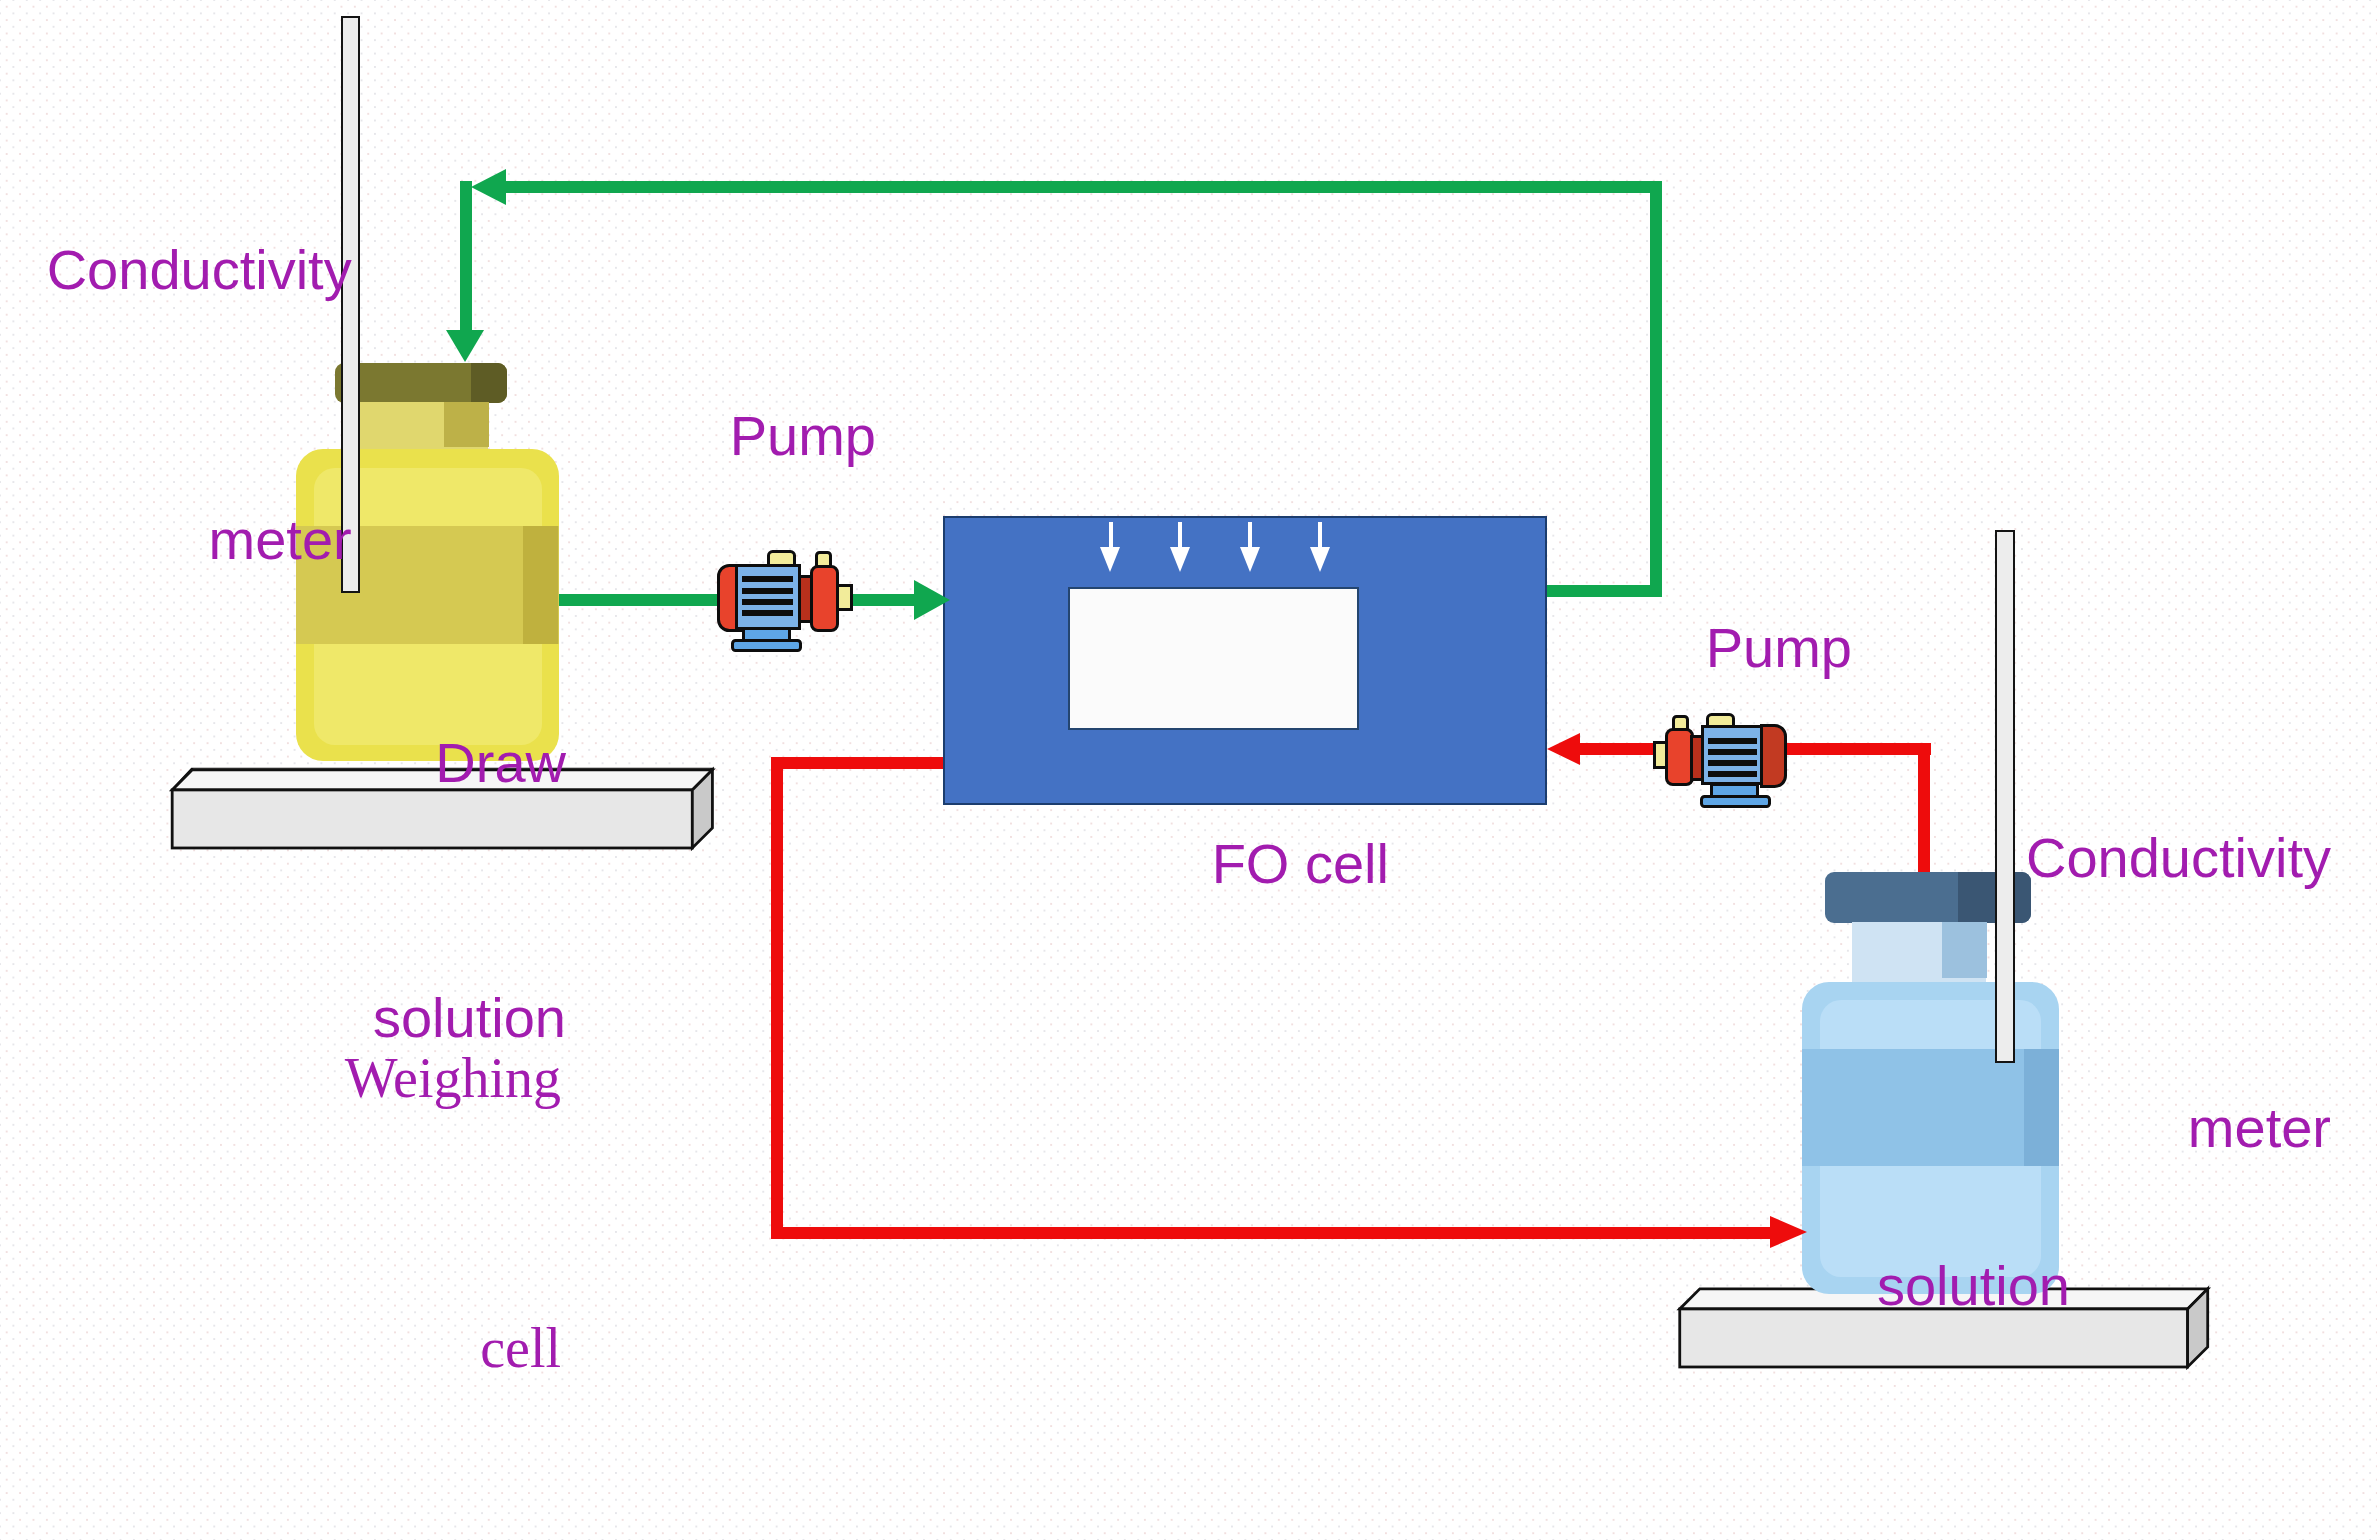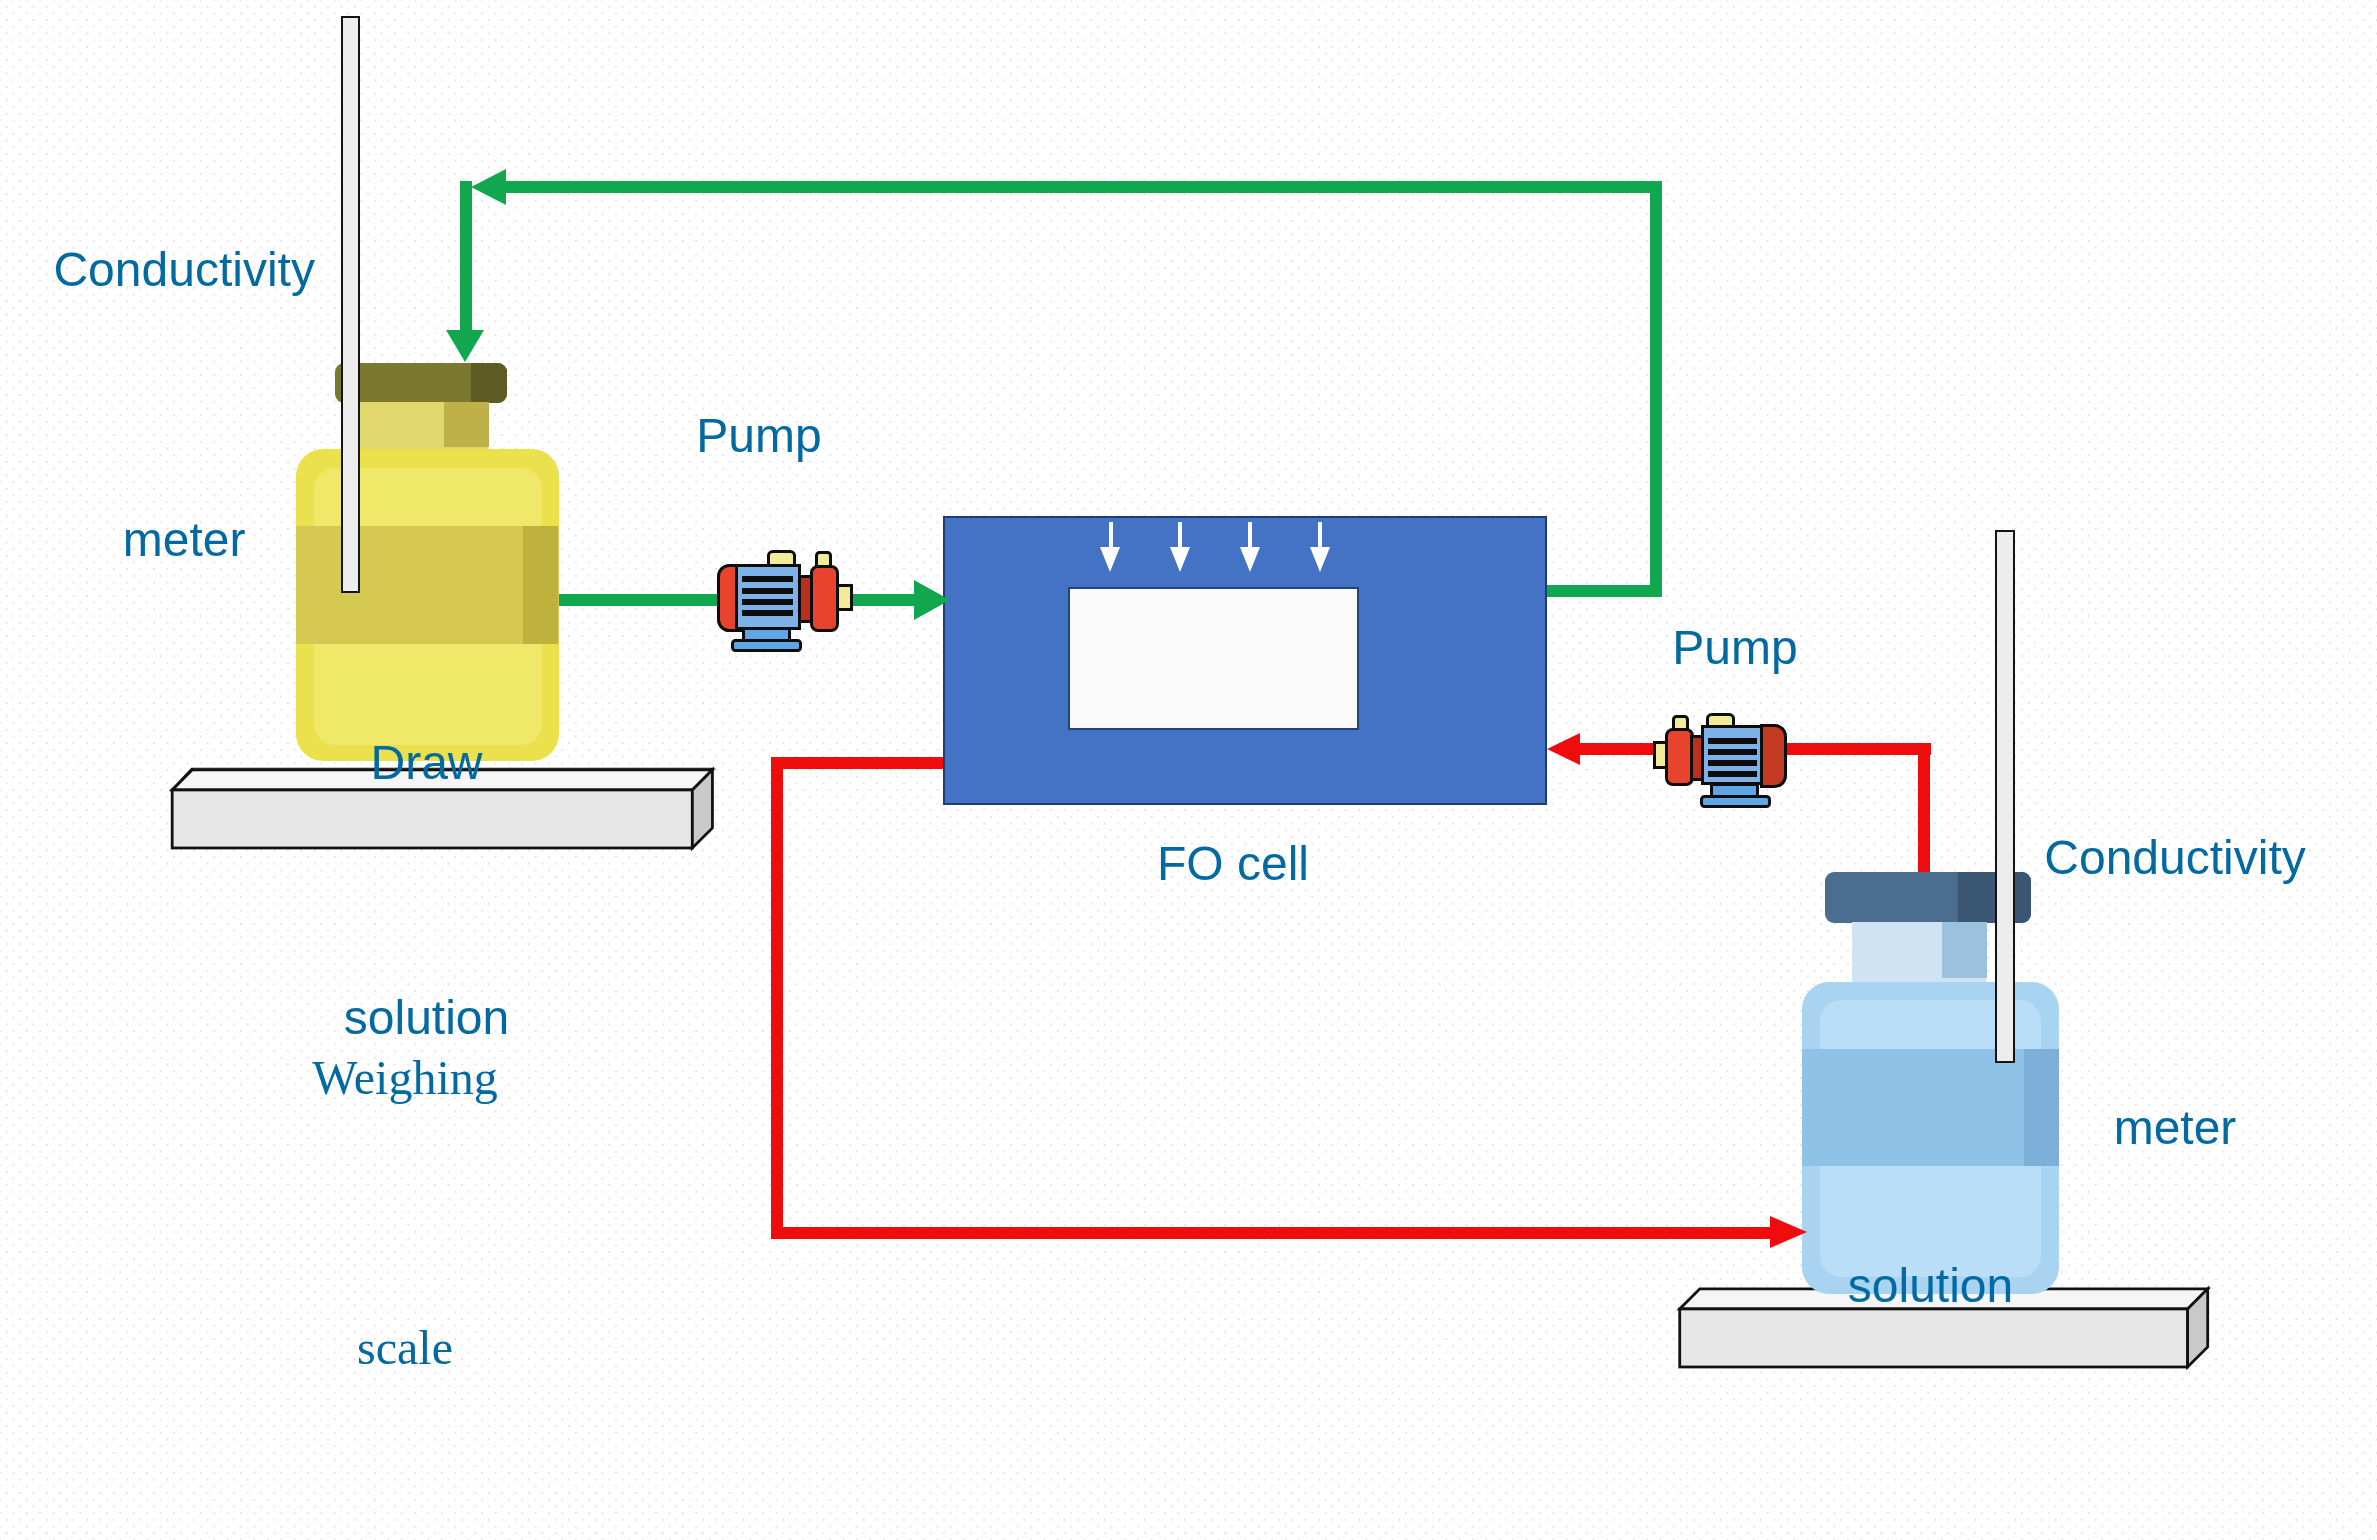--- a/index.html
+++ b/index.html
@@ -8,21 +8,21 @@
     font-family:"Liberation Sans", sans-serif;
     background-color:#ffffff;
     background-image:
       radial-gradient(rgba(210,150,150,0.30) 0.9px, transparent 1.5px),
       radial-gradient(rgba(165,165,180,0.28) 0.9px, transparent 1.5px);
     background-size:13.4px 13.4px,13.4px 13.4px;
     background-position:0 0,6.7px 6.7px;
     position:relative;
   }
   .abs{position:absolute;}
-  .lbl{position:absolute;color:#0369a1;font-size:48px;line-height:90px;text-align:center;white-space:pre;}
+  .lbl{position:absolute;color:#a21caf;font-size:56px;line-height:90px;text-align:right;white-space:pre;}
 
   
   .pipe{position:absolute;}
   .green{background:#10a74f;}
   .red{background:#ee0c0c;}
   .tri{position:absolute;width:0;height:0;}
 
   
   .fo-cell{position:absolute;left:943px;top:516px;width:604px;height:289px;
     background:#4472c4;border:2.8px solid #1c3d6e;box-sizing:border-box;}
@@ -178,21 +178,21 @@
 
 <div class="lbl" style="left:642px;top:391px;width:234px;">Pump</div>
 
 <div class="lbl" style="left:287px;top:550px;width:279px;line-height:85px;">
   <div>Draw</div>
   <div>solution</div>
 </div>
 
 <div class="lbl" style="left:249px;top:853px;width:312px;font-family:Liberation Serif, serif;">
   <div>Weighing</div>
-  <div>scale</div>
+  <div>cell</div>
 </div>
 
 <div class="lbl" style="left:1077px;top:819px;width:312px;">FO cell</div>
 
 <div class="lbl" style="left:1618px;top:603px;width:234px;">Pump</div>
 
 <div class="lbl" style="left:2019px;top:633px;width:312px;">
   <div>Conductivity</div>
   <div>meter</div>
 </div>

